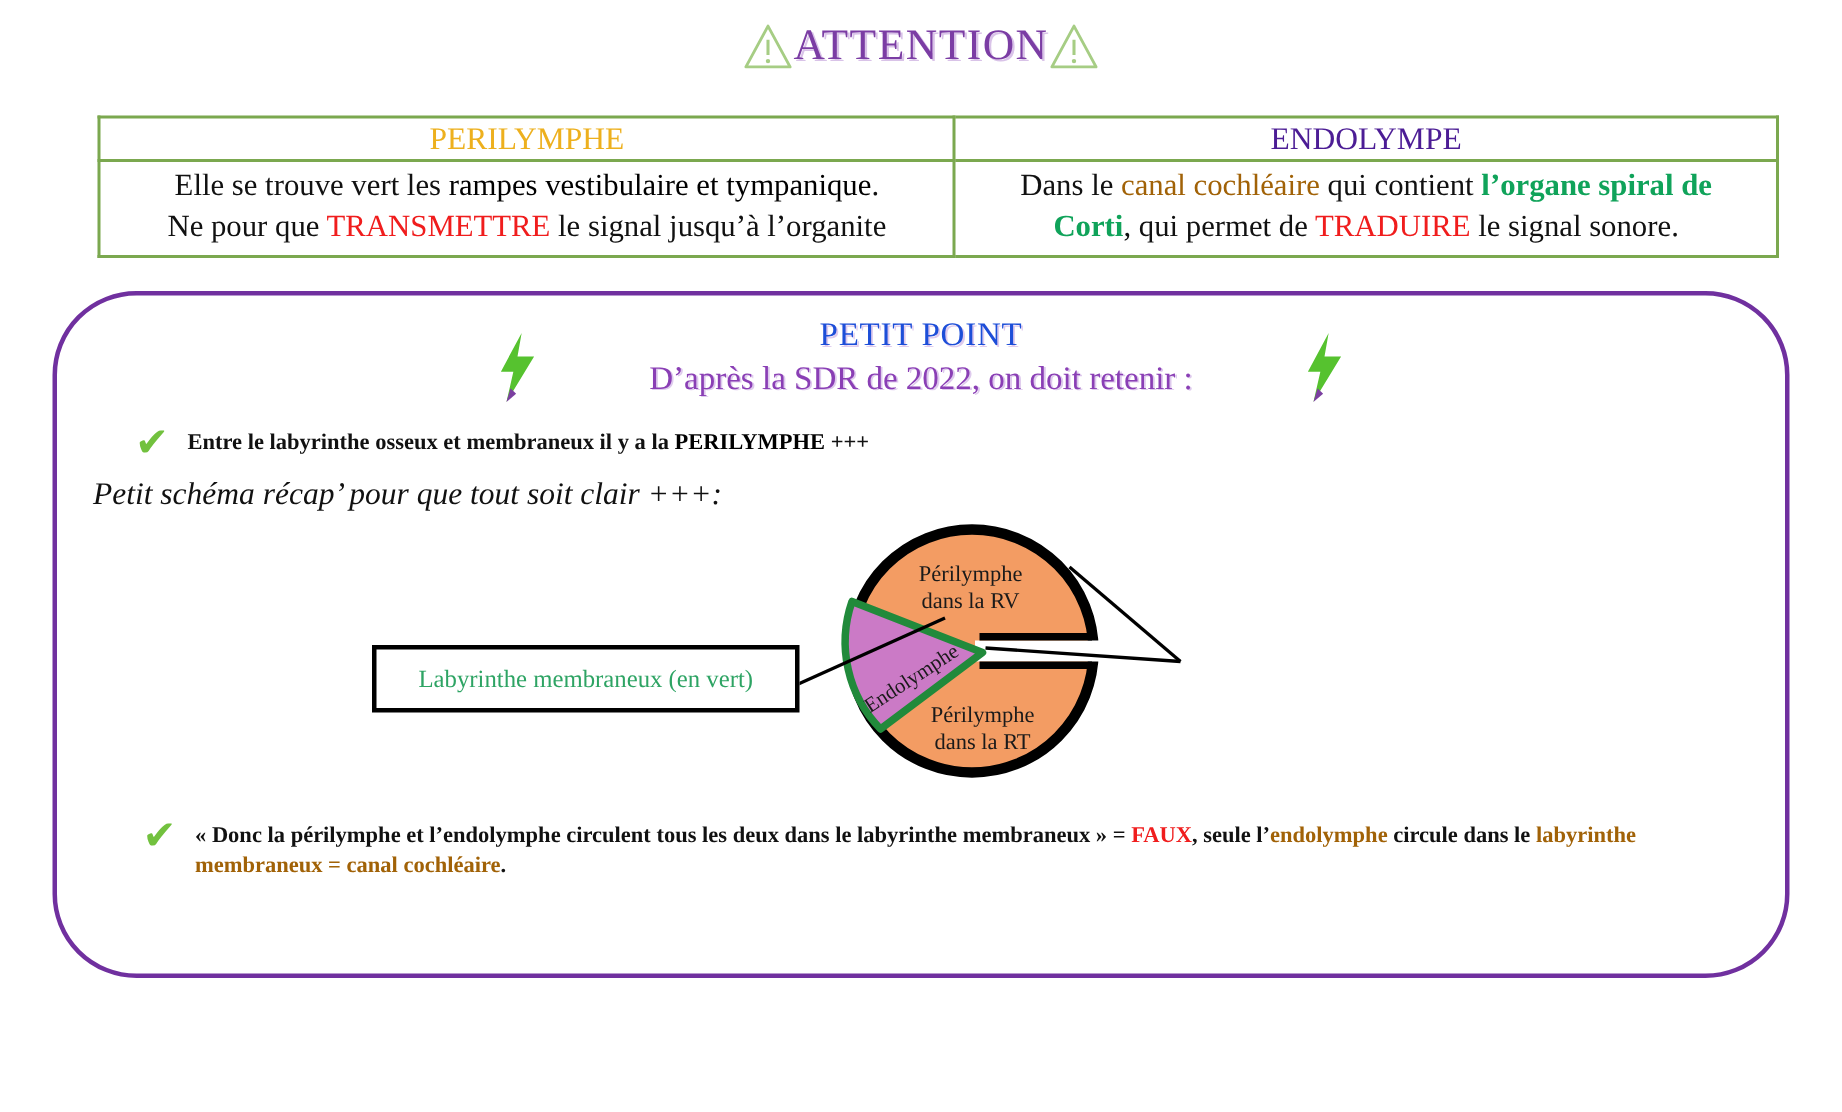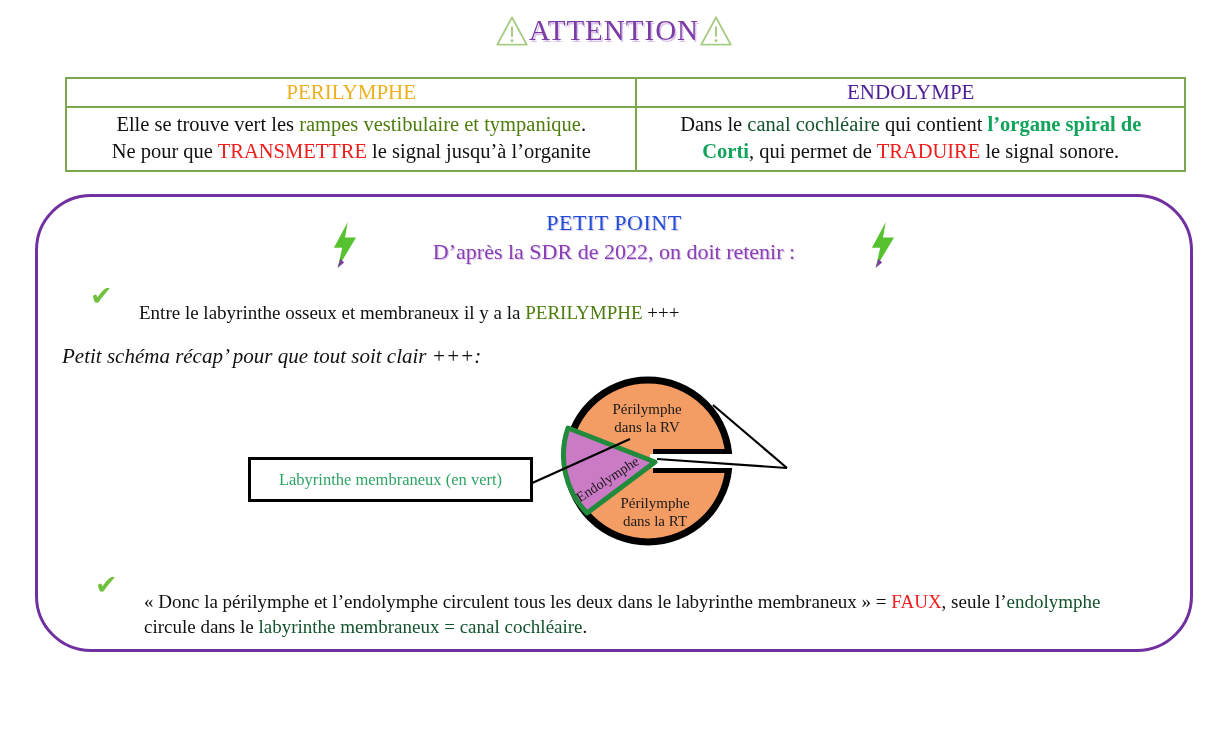--- a/index.html
+++ b/index.html
@@ -36,22 +36,22 @@
   }
   table.cmp th{
     font-weight:normal;font-size:21px;padding:1px 4px;
   }
   th.h-left{color:#edb01e;width:51%;}
   th.h-right{color:#4c1d95;width:49%;}
   table.cmp td{
     font-size:20.5px;line-height:1.3;padding:3px 28px 6px 28px;
   }
   
-  .s-yellow{color:#4d7c0f;}
-  .s-pink{color:#14532d;}
+  .s-yellow{color:#000000;}
+  .s-pink{color:#a16207;}
   .s-red{color:#f01d1d;}
   .s-greenBold{color:#10a35a;font-weight:bold;}
   
   .note-box{
     box-sizing:border-box;
     margin:22px 0 0 35px;
     width:1158px;height:458px;
     border:3px solid #70309f;
     border-radius:56px;
     padding-top:12px;
@@ -75,21 +75,21 @@
   
   .bullet{display:flex;align-items:flex-start;}
   .bullet.b1{margin:13px 0 0 52px;}
   .bullet.b2{margin:17px 0 0 57px;}
   .checkmark{
     font-family:"DejaVu Sans",sans-serif;
     color:#72c13e;font-size:27px;line-height:26px;
     width:35px;flex:0 0 35px;
     transform:translateY(-3px);
   }
-  .bullet-text{font-size:19px;line-height:1.32;margin:14px;}
+  .bullet-text{font-size:15px;line-height:1.32;margin:0;font-weight:bold;}
   .bullet.b2 .bullet-text{max-width:1005px;}
   .schema-caption{
     margin:5px 0 0 24px;
     font-style:italic;font-size:21px;
   }
   
   .diagram{position:relative;height:187px;margin-top:2px;}
   .diagram svg.dsvg{position:absolute;left:0;top:0;}
   .dlabel{
     position:absolute;

